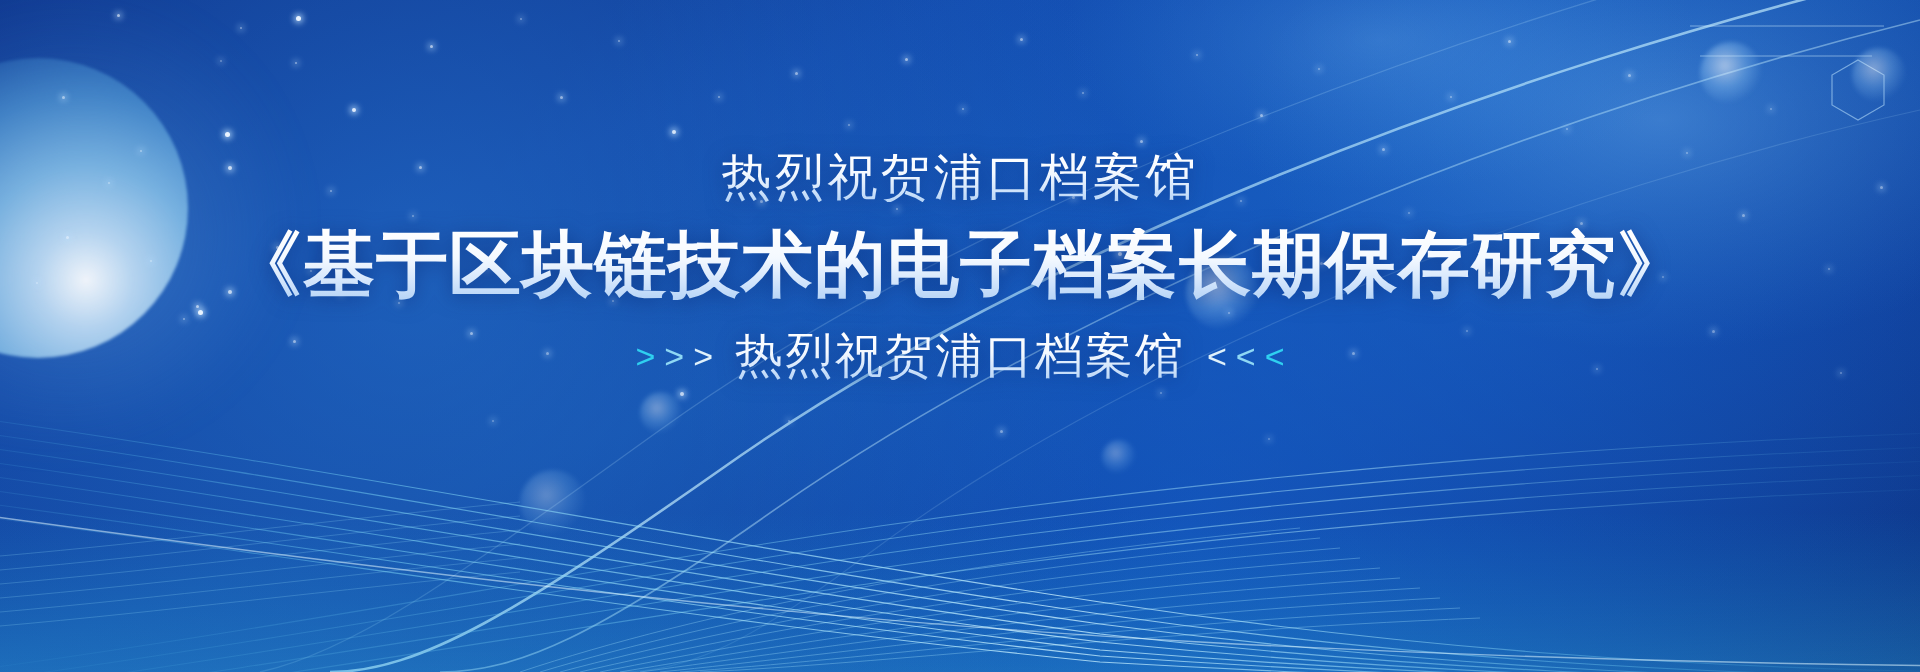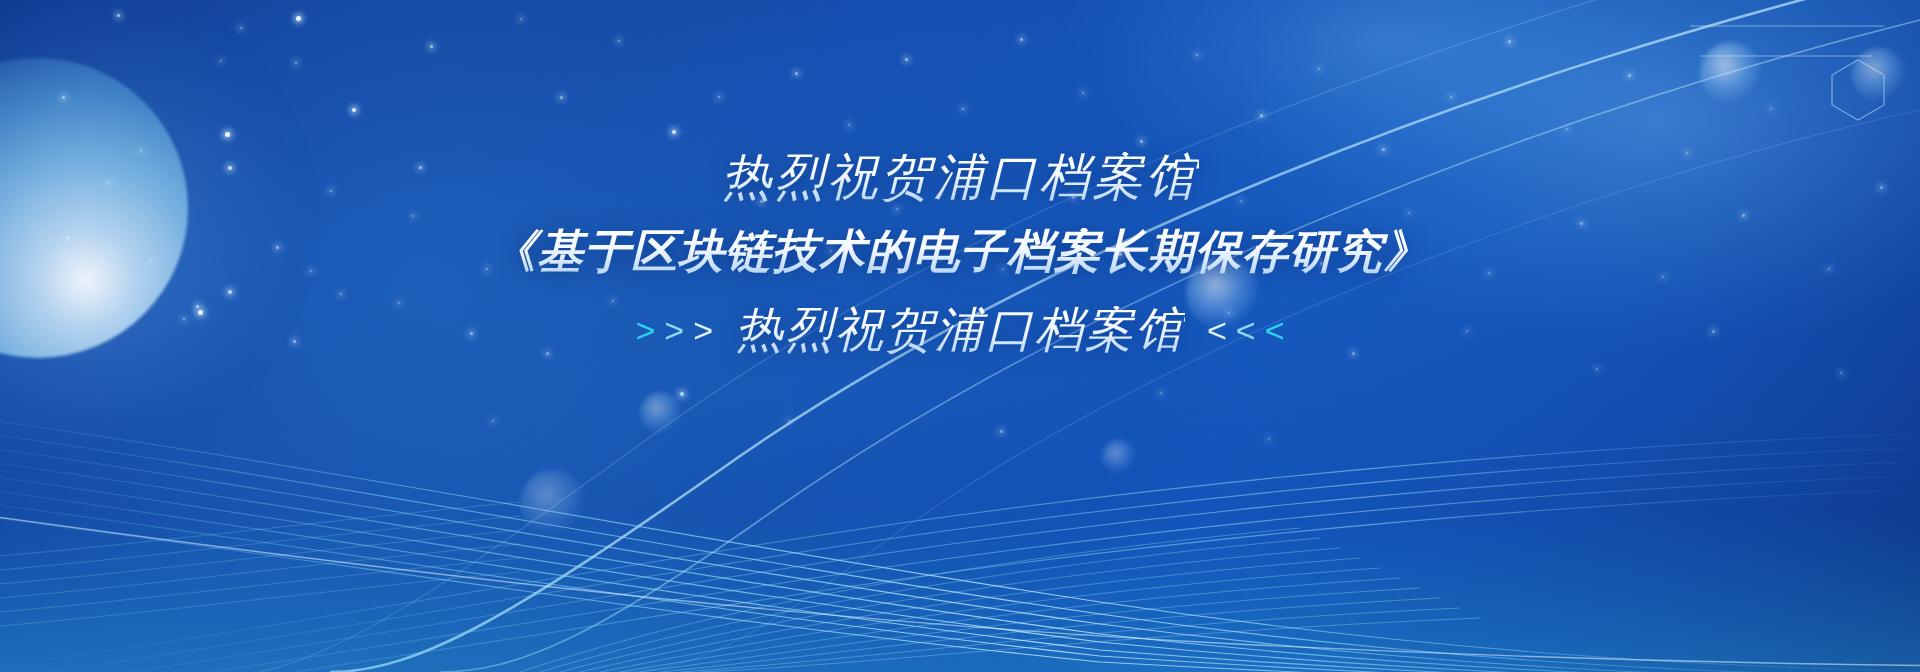--- a/index.html
+++ b/index.html
@@ -58,24 +58,23 @@
     align-items:center; justify-content:flex-start;
     padding-top:152px;
   }
   .line{
     white-space:nowrap; line-height:1;
     font-weight:700;
     background:linear-gradient(180deg,#ffffff 0%,#f4f9ff 42%,#cfe3fb 78%,#b6d4f6 100%);
     -webkit-background-clip:text; background-clip:text;
     color:transparent; -webkit-text-fill-color:transparent;
     filter:drop-shadow(0 2px 10px rgba(8,36,110,.55));
-    font-style:italic;
   }
   .line-1{ font-size:50px; letter-spacing:3px; margin-bottom:26px; font-weight:400;}
-  .line-2{ font-size:46px; letter-spacing:1px; margin-bottom:32px; }
+  .line-2{ font-size:72px; letter-spacing:1px; margin-bottom:32px; }
   .line-3-wrap{
     display:flex; align-items:center; gap:22px;
   }
   .line-3{ font-size:48px; letter-spacing:2px; font-weight:400;}
   .chev{
     display:flex; align-items:center; gap:9px;
     font-size:34px; line-height:1; font-weight:400;
   }
   .chev span{ display:block; }
   .chev.left span:nth-child(1){ color:#2fd0f0; }

